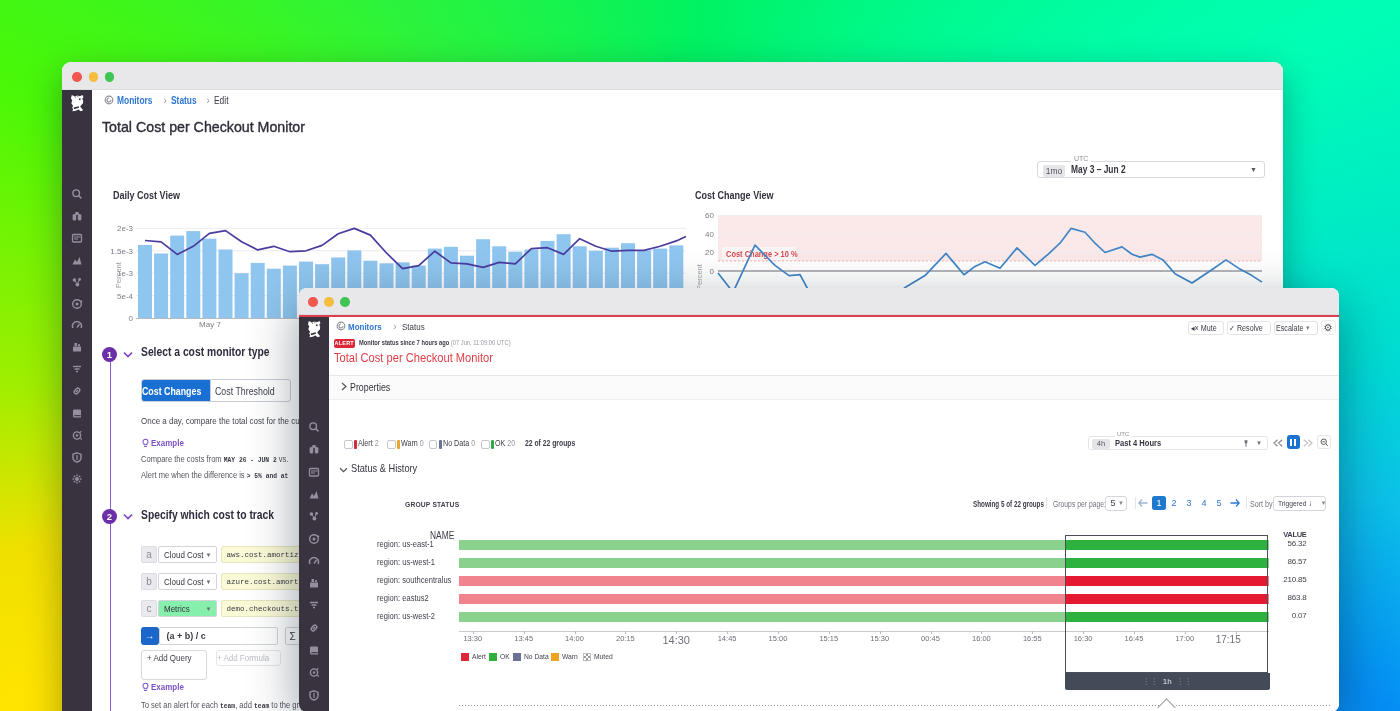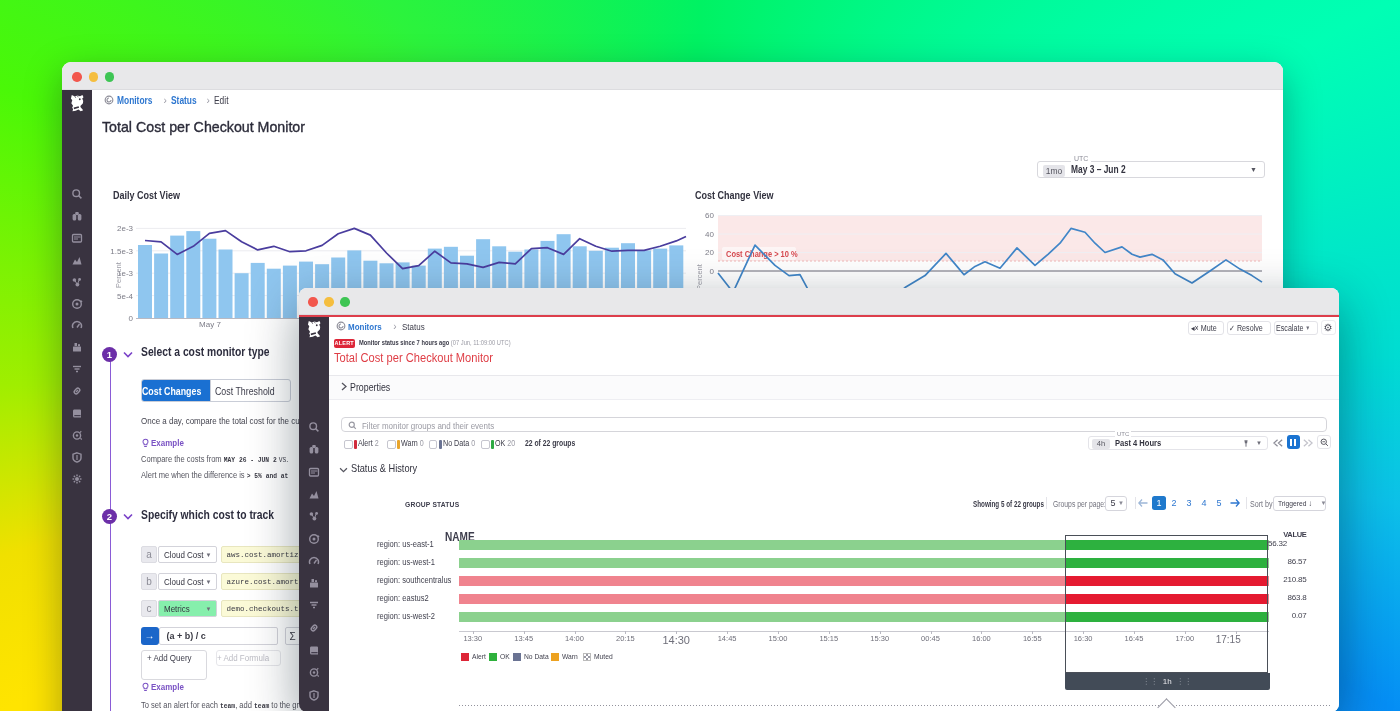--- a/index.html
+++ b/index.html
@@ -394,27 +394,20 @@
     <div style="position:absolute;left:35.5px;top:51px;width:20.5px;height:9px;background:#dd2638;border-radius:2px;color:#fff;font-size:5.5px;font-weight:bold;text-align:center;line-height:9px;letter-spacing:0.2px">ALERT</div>
     <div style="position:absolute;left:60px;top:50px;font-size:8px;font-weight:bold;color:#3c3c49;white-space:nowrap"><span class="sq" style="transform:scaleX(0.72)">Monitor status since 7 hours ago <span style="font-weight:normal;color:#9a9aa4">(07 Jun, 11:09:00 UTC)</span></span></div>
     <div style="position:absolute;left:35px;top:63.5px;font-size:12.5px;color:#df3d45"><span class="sq" style="transform:scaleX(0.89)">Total Cost per Checkout Monitor</span></div>
     <div style="position:absolute;left:30px;top:87.5px;right:0;height:25px;background:#fbfbfc;border-top:1px solid #e8e8ec;border-bottom:1px solid #eeeef2"></div>
     <div style="position:absolute;left:42px;top:94px">
         <svg width="6" height="9" viewBox="0 0 6 9" style="display:block">
           <polyline points="1,1 5,4.5 1,8" fill="none" stroke="#55555f" stroke-width="1.3"></polyline>
         </svg>
       </div>
     <div style="position:absolute;left:51.5px;top:93px;font-size:10.5px;color:#33333f"><span class="sq">Properties</span></div>
-    <div style="position:absolute;left:42.5px;top:129.5px;width:986px;height:14.5px;border:1px solid #d5d5da;border-radius:4px;background:#fff">
-      <svg width="9" height="9" viewBox="0 0 12 12" style="position:absolute;left:6px;top:2.5px">
-          <circle cx="5" cy="5" r="3.4" fill="none" stroke="#9a9aa3" stroke-width="1.6"></circle>
-          <line x1="7.6" y1="7.6" x2="10.4" y2="10.4" stroke="#9a9aa3" stroke-width="1.6"></line>
-        </svg>
-      <span style="position:absolute;left:20px;top:1.5px;font-size:9.5px;color:#9a9aa3"><span class="sq">Filter monitor groups and their events</span></span>
-    </div>
     <div style="position:absolute;left:45.8px;top:152px;height:10px;white-space:nowrap">
         <span style="position:absolute;left:0;top:0.5px;width:8.5px;height:8.5px;border:1px solid #c6c6cf;border-radius:2px;background:#fff"></span>
         <span style="position:absolute;left:9.8px;top:0;width:3px;height:9px;background:#d12c3d;border-radius:1px"></span>
         <span style="position:absolute;left:14px;top:-1.5px;font-size:8.5px;color:#3c3c49"><span class="sq">Alert <span style="color:#9a9aa4">2</span></span></span>
       </div>
       <div style="position:absolute;left:88.6px;top:152px;height:10px;white-space:nowrap">
         <span style="position:absolute;left:0;top:0.5px;width:8.5px;height:8.5px;border:1px solid #c6c6cf;border-radius:2px;background:#fff"></span>
         <span style="position:absolute;left:9.8px;top:0;width:3px;height:9px;background:#e8a52c;border-radius:1px"></span>
         <span style="position:absolute;left:14px;top:-1.5px;font-size:8.5px;color:#3c3c49"><span class="sq">Warn <span style="color:#9a9aa4">0</span></span></span>
       </div>
@@ -477,26 +470,26 @@
 <div style="position:absolute;left:873px;top:210px;font-size:9px;color:#2e77d0">2</div>
 <div style="position:absolute;left:888px;top:210px;font-size:9px;color:#2e77d0">3</div>
 <div style="position:absolute;left:903px;top:210px;font-size:9px;color:#2e77d0">4</div>
 <div style="position:absolute;left:918px;top:210px;font-size:9px;color:#2e77d0">5</div>
 <svg width="10" height="8" viewBox="0 0 10 8" style="position:absolute;left:931px;top:211.5px">
         <path d="M6 0.5 L9.2 4 L6 7.5 M9 4 H0.5" fill="none" stroke="#2e77d0" stroke-width="1.3"></path>
       </svg>
 <div style="position:absolute;left:951.5px;top:211.5px;font-size:8.5px;color:#73737e"><span class="sq">Sort by</span></div>
 <div style="position:absolute;left:974.5px;top:208px;width:53px;height:15px;border:1px solid #d5d5dc;border-radius:3px;font-size:8px;color:#3c3c49;padding:2px 0 0 4px;white-space:nowrap"><span class="sq">Triggered ↓</span> <span style="color:#8a8a95;font-size:6px;vertical-align:1px">▼</span></div>
 
-    <div style="position:absolute;left:146px;top:242px;font-size:12px;font-weight:bold;color:#3d3d4c"><span class="sq">NAME</span></div>
+    <div style="position:absolute;left:131px;top:242px;font-size:10px;font-weight:normal;color:#3d3d4c"><span class="sq">NAME</span></div>
     <div style="position:absolute;left:950px;top:242px;width:58px;font-size:7.5px;font-weight:bold;color:#3d3d4c;text-align:right;letter-spacing:-0.3px">VALUE</div>
     <div style="position:absolute;left:78.5px;top:251.5px;font-size:9px;color:#3f3f4c;line-height:11px"><span class="sq">region: us-east-1</span></div>
       <div style="position:absolute;left:160px;top:252.5px;width:810px;height:10px;background:#8bd18e"></div>
       <div style="position:absolute;left:766.5px;top:252.5px;width:203px;height:10px;background:#2db13f"></div>
-      <div style="position:absolute;left:950px;top:251.5px;width:58px;font-size:8px;color:#3f3f4c;text-align:center;letter-spacing:-0.2px">56.32</div>
+      <div style="position:absolute;left:950px;top:251.5px;width:58px;font-size:8px;color:#3f3f4c;text-align:right;letter-spacing:-0.2px">56.32</div>
       <div style="position:absolute;left:78.5px;top:269.5px;font-size:9px;color:#3f3f4c;line-height:11px"><span class="sq">region: us-west-1</span></div>
       <div style="position:absolute;left:160px;top:270.5px;width:810px;height:10px;background:#8bd18e"></div>
       <div style="position:absolute;left:766.5px;top:270.5px;width:203px;height:10px;background:#2db13f"></div>
       <div style="position:absolute;left:950px;top:269.5px;width:58px;font-size:8px;color:#3f3f4c;text-align:right;letter-spacing:-0.2px">86.57</div>
       <div style="position:absolute;left:78.5px;top:287.5px;font-size:9px;color:#3f3f4c;line-height:11px"><span class="sq">region: southcentralus</span></div>
       <div style="position:absolute;left:160px;top:288.5px;width:810px;height:10px;background:#f0838e"></div>
       <div style="position:absolute;left:766.5px;top:288.5px;width:203px;height:10px;background:#e51a31"></div>
       <div style="position:absolute;left:950px;top:287.5px;width:58px;font-size:8px;color:#3f3f4c;text-align:right;letter-spacing:-0.2px">210.85</div>
       <div style="position:absolute;left:78.5px;top:305.5px;font-size:9px;color:#3f3f4c;line-height:11px"><span class="sq">region: eastus2</span></div>
       <div style="position:absolute;left:160px;top:306.5px;width:810px;height:10px;background:#f0838e"></div>

